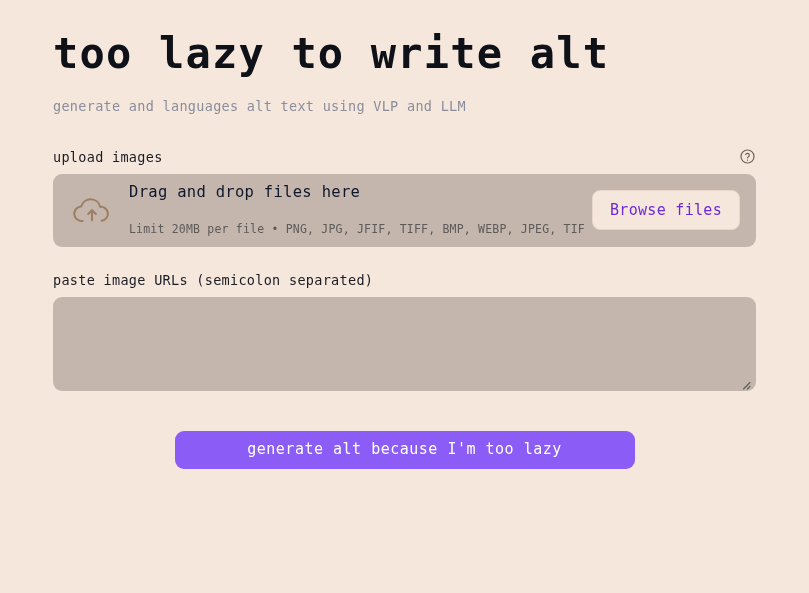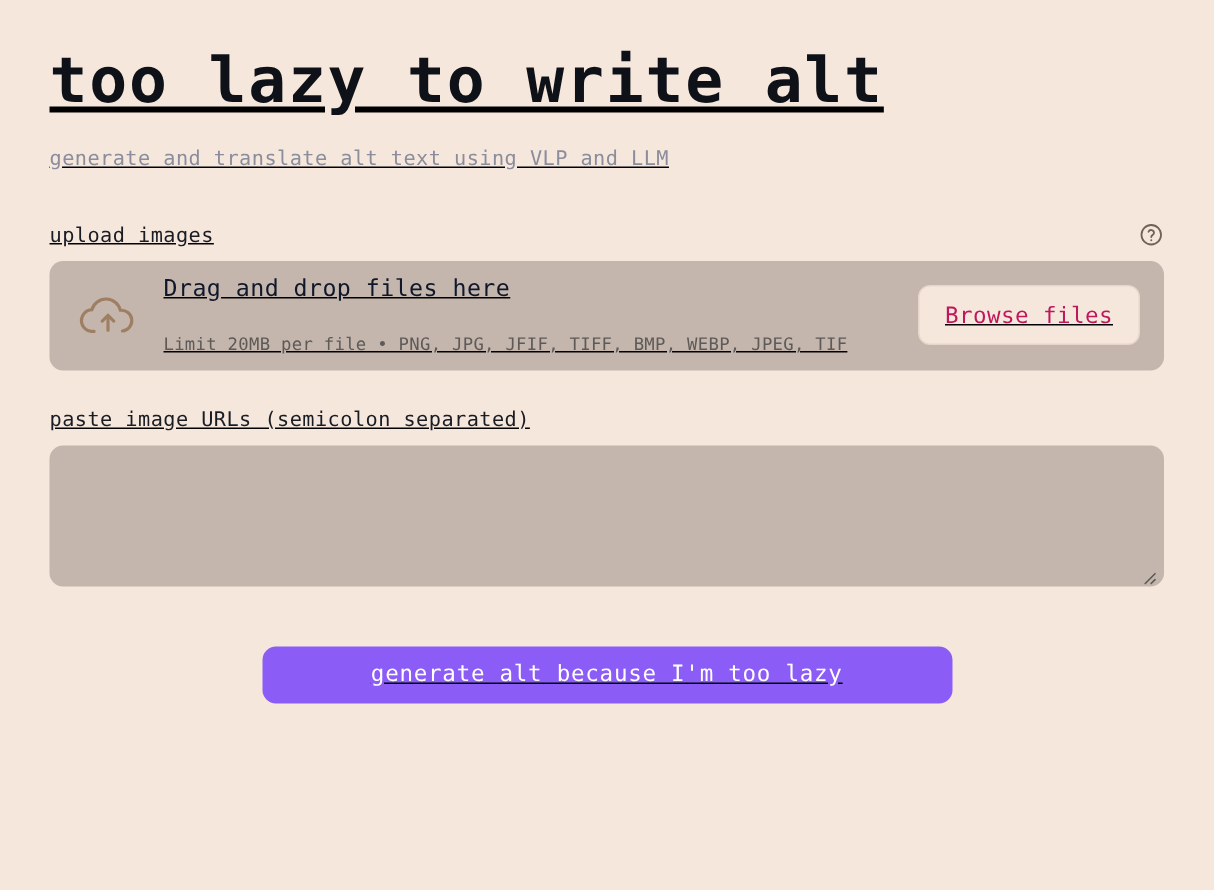--- a/index.html
+++ b/index.html
@@ -13,22 +13,21 @@
     background: #f6e7dc;
     font-family: "DejaVu Sans Mono", "Liberation Mono", monospace;
     overflow: hidden;
   }
 
   .page {
     position: relative;
     width: 809px;
     height: 593px;
     box-sizing: border-box;
-    padding: 0 33px;
-    text-decoration: underline;
+    padding: 0 53px;
   }
 
   
   .app-title {
     margin: 0;
     padding-top: 29px;
     font-family: "DejaVu Sans Mono", "Liberation Mono", monospace;
     font-size: 42px;
     font-weight: 700;
     letter-spacing: 1.2px;
@@ -103,21 +102,21 @@
     font-size: 11.5px;
     color: #5d5a58;
     letter-spacing: 0.2px;
     line-height: 1.5;
     margin-top: 19px;
     white-space: nowrap;
   }
   .browse-btn {
     flex: 0 0 auto;
     background: #f6e7dc;
-    color: #be185d;
+    color: #6d28d9;
     border: 1px solid #e7d6c9;
     border-radius: 8px;
     font-family: inherit;
     font-size: 15px;
     letter-spacing: 0.3px;
     padding: 10px 17px;
     cursor: pointer;
     line-height: 1.2;
     white-space: nowrap;
   }
@@ -206,21 +205,21 @@
     line-height: 1;
     white-space: nowrap;
   }
 </style>
 </head>
 <body>
 
 <div class="page">
 
   <h1 class="app-title">too lazy to write alt</h1>
-  <p class="app-subtitle">generate and translate alt text using VLP and LLM</p>
+  <p class="app-subtitle">generate and languages alt text using VLP and LLM</p>
 
   <div class="upload-block">
     <div class="label-row">
       <span class="field-label">upload images</span>
       <span title="help">
         <svg class="help-icon" viewBox="0 0 24 24" fill="none" stroke="currentColor" stroke-width="1.7">
           <circle cx="12" cy="12" r="9.2"></circle>
           <path d="M9.4 9.2a2.7 2.7 0 0 1 5.2 1c0 1.8-2.6 2.2-2.6 3.9" stroke-linecap="round"></path>
           <circle cx="12" cy="17.2" r="0.95" fill="currentColor" stroke="none"></circle>
         </svg>

